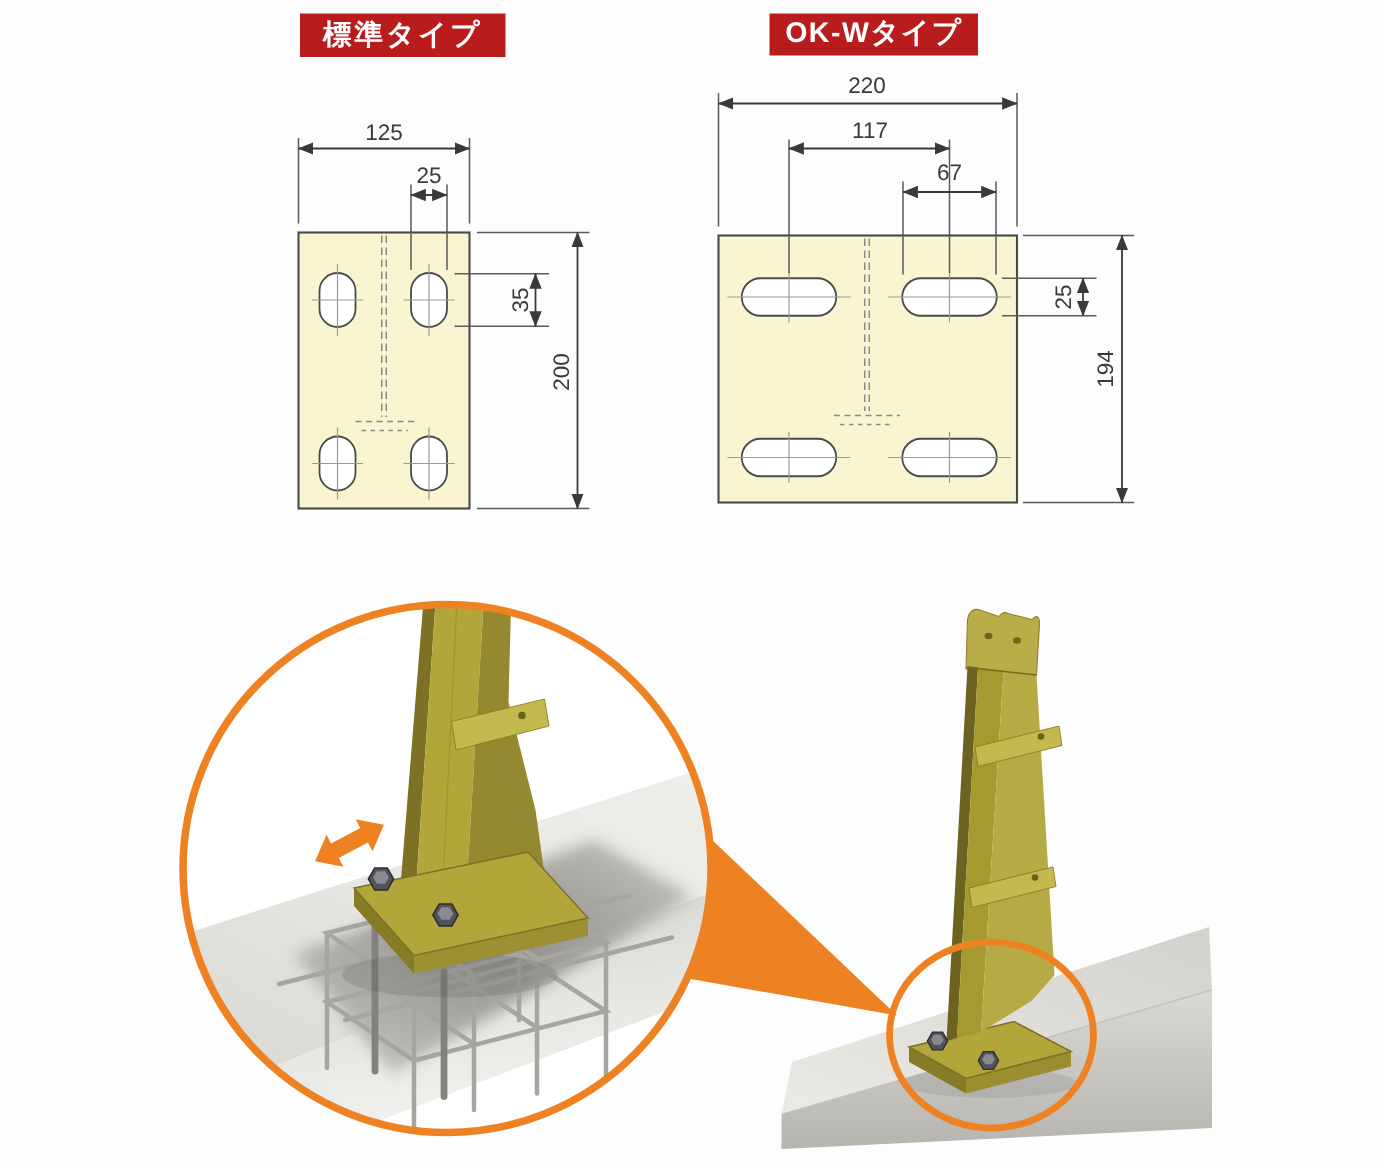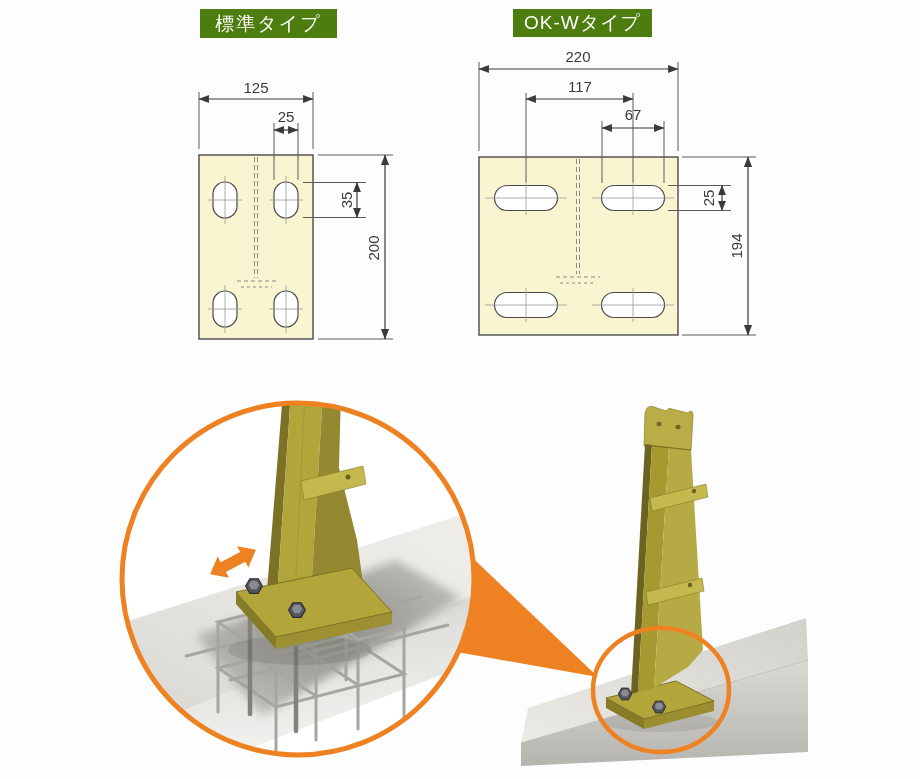--- a/index.html
+++ b/index.html
@@ -1,18 +1,18 @@
 <!DOCTYPE html>
 <html><head>
 <meta charset="utf-8">
 <style>
   html,body{margin:0;padding:0;background:#fff;}
   .page{position:relative;width:920px;height:779px;background:#fdfdfd;overflow:hidden;
         font-family:"Liberation Sans",sans-serif;}
-  .type-label{position:absolute;background:#4d7c0f;color:#fff;font-weight:normal;
+  .type-label{position:absolute;background:#b91c1c;color:#fff;font-weight:bold;
         font-size:19px;text-align:center;letter-spacing:2px;}
   .lbl-std{left:200px;top:9px;width:137px;height:29px;line-height:29px;}
   .lbl-okw{left:513px;top:9px;width:139px;height:28px;line-height:28px;letter-spacing:1px;}
   svg.canvas{position:absolute;left:0;top:0;}
   .dim{font-family:"Liberation Sans",sans-serif;font-size:15px;fill:#3a3a3a;}
 </style>
 </head>
 <body>
 
 <div class="page">

